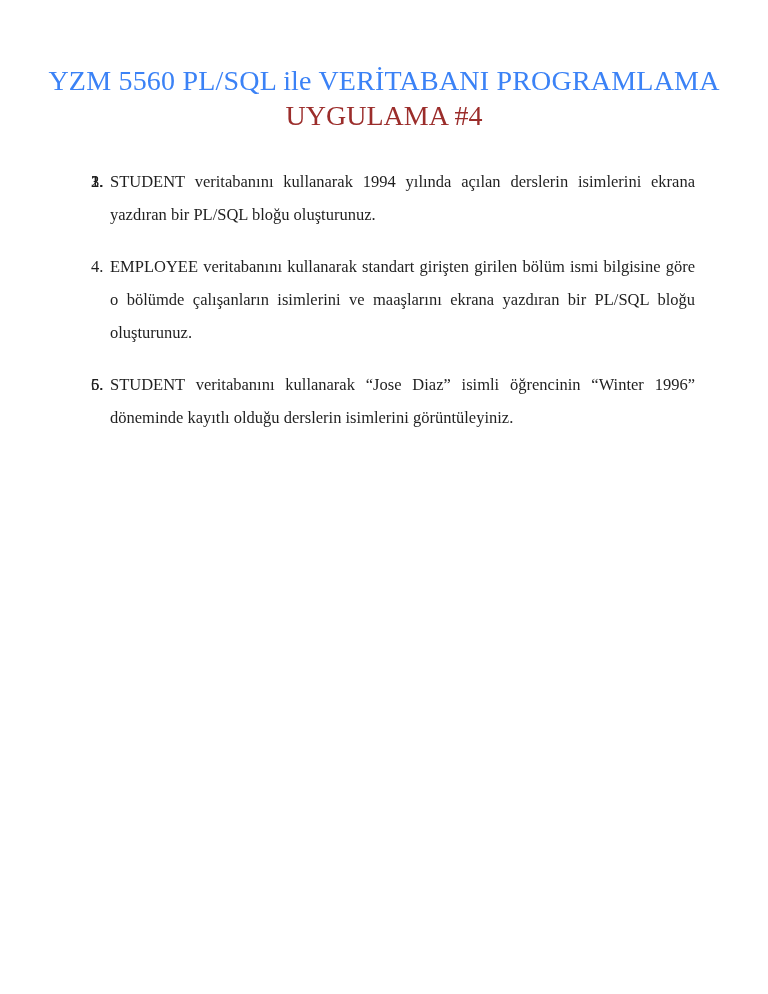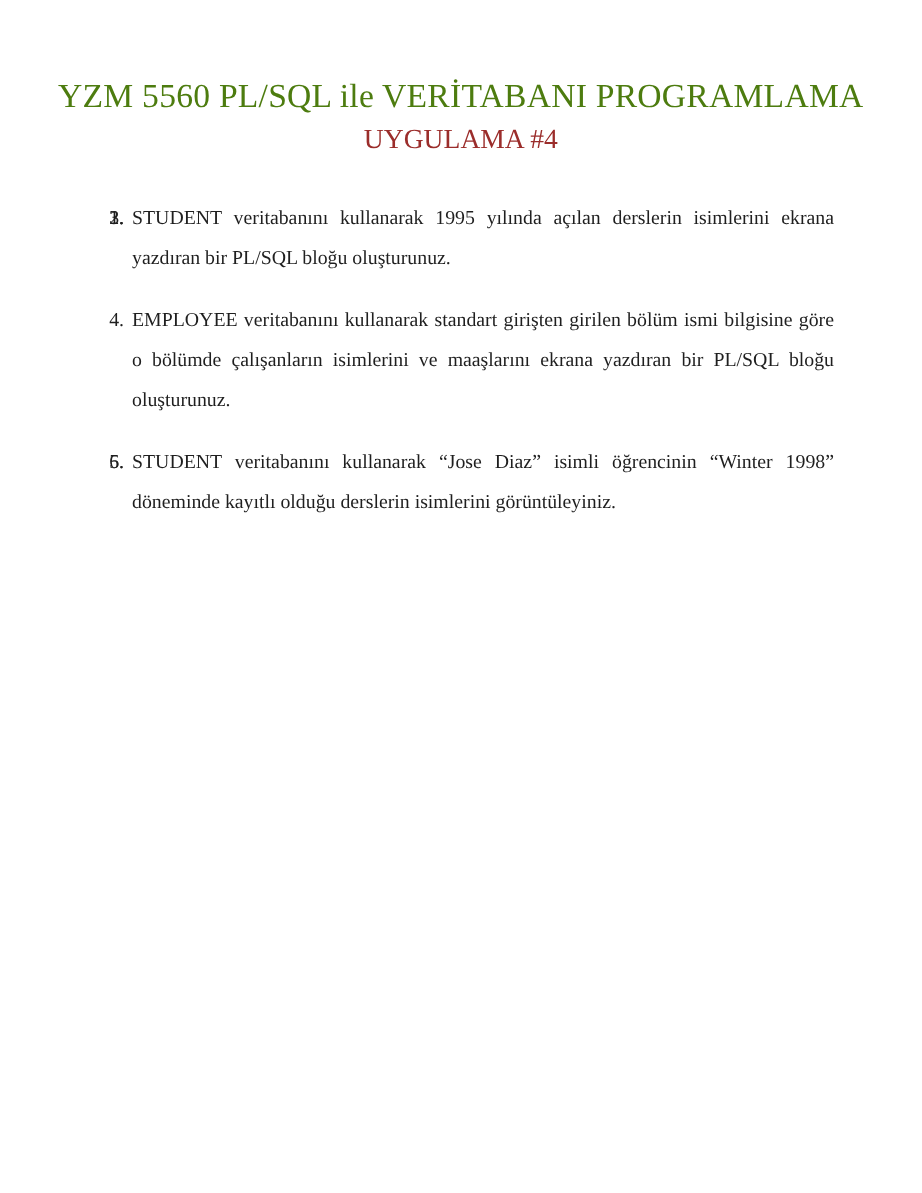--- a/index.html
+++ b/index.html
@@ -22,21 +22,21 @@
     text-align: center;
     font-size: 28px;
     line-height: 34px;
     font-weight: normal;
     letter-spacing: 0.2px;
     color: #1b1b1b;
     margin: 0;
   }
   .doc-subtitle {
     text-align: center;
-    font-size: 23px;
+    font-size: 28px;
     line-height: 26px;
     margin-top: 5px;
     color: #9b2d2b;
   }
   .task-list {
     margin-top: 36px;
   }
   .task {
     position: relative;
     margin: 0 73px 19px 110px;
@@ -48,47 +48,47 @@
     position: absolute;
     left: -19px;
     top: 0;
   }
 </style>
 </head>
 <body>
 
 <div class="page">
 
-  <h1 class="doc-title" style="color: #4d7c0f;">YZM 5560 PL/SQL ile VERİTABANI PROGRAMLAMA</h1>
+  <h1 class="doc-title" style="color: #3b82f6;">YZM 5560 PL/SQL ile VERİTABANI PROGRAMLAMA</h1>
 
   <div class="doc-subtitle" style="color: rgb(155, 45, 43);">UYGULAMA #4</div>
 
   <div class="task-list">
 
     <div class="task">
       <span class="task-number">1.</span>
     </div>
 
     <div class="task">
       <span class="task-number">2.</span>
     </div>
 
     <div class="task">
       <span class="task-number">3.</span>
-      <span>STUDENT veritabanını kullanarak 1995 yılında açılan derslerin isimlerini ekrana yazdıran bir PL/SQL bloğu oluşturunuz.</span>
+      <span>STUDENT veritabanını kullanarak 1994 yılında açılan derslerin isimlerini ekrana yazdıran bir PL/SQL bloğu oluşturunuz.</span>
     </div>
 
     <div class="task">
       <span class="task-number">4.</span>
       <span>EMPLOYEE veritabanını kullanarak standart girişten girilen bölüm ismi bilgisine göre o bölümde çalışanların isimlerini ve maaşlarını ekrana yazdıran bir PL/SQL bloğu oluşturunuz.</span>
     </div>
 
     <div class="task">
       <span class="task-number">5.</span>
     </div>
 
     <div class="task">
       <span class="task-number">6.</span>
-      <span>STUDENT veritabanını kullanarak “Jose Diaz” isimli öğrencinin “Winter 1998” döneminde kayıtlı olduğu derslerin isimlerini görüntüleyiniz.</span>
+      <span>STUDENT veritabanını kullanarak “Jose Diaz” isimli öğrencinin “Winter 1996” döneminde kayıtlı olduğu derslerin isimlerini görüntüleyiniz.</span>
     </div>
 
   </div>
 </div>
 
 </body></html>

